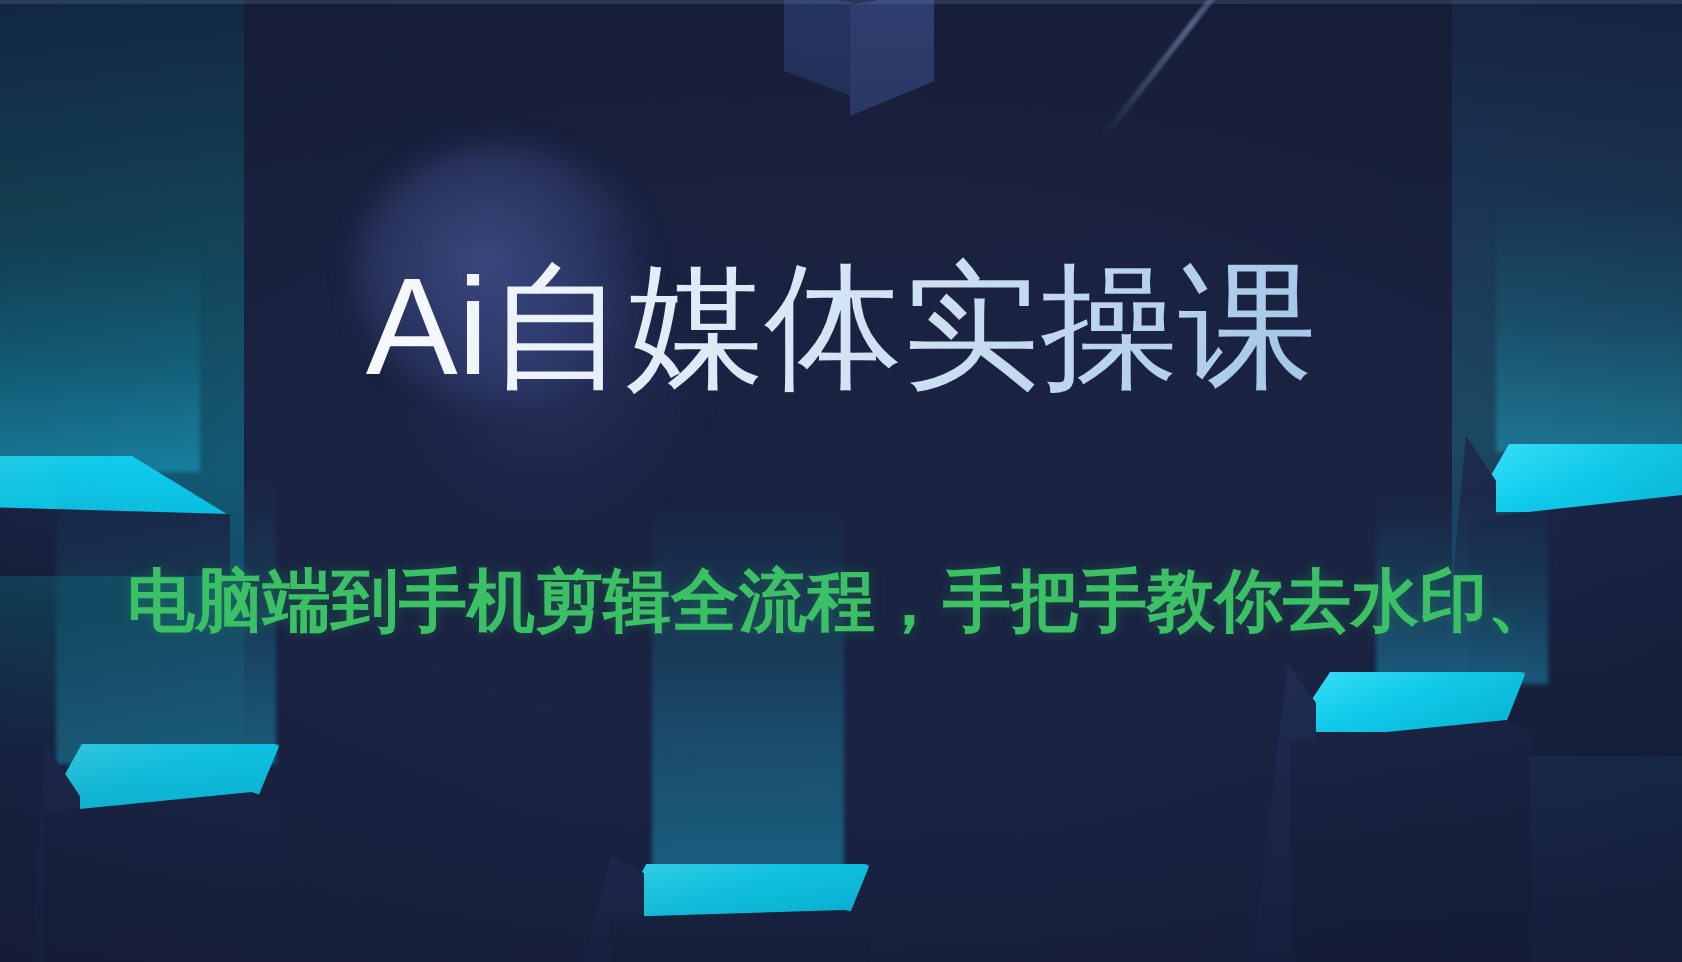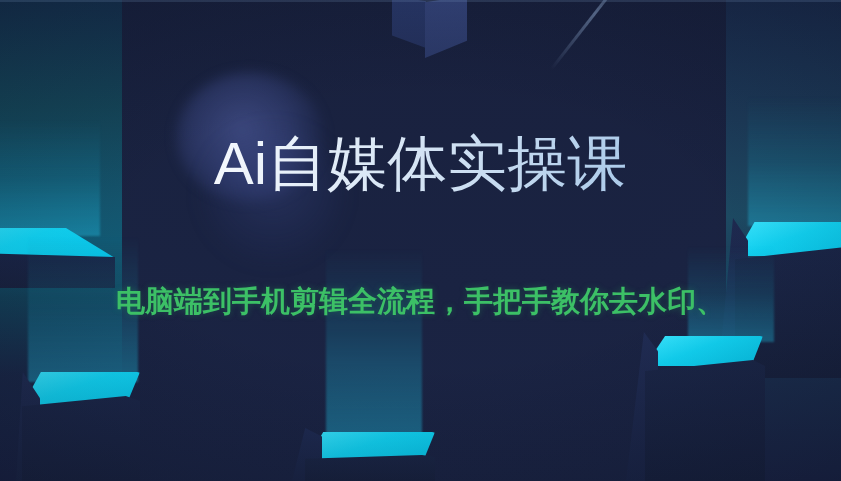--- a/index.html
+++ b/index.html
@@ -101,35 +101,35 @@
   
   .beam {
     position:absolute;
     background:linear-gradient(180deg,rgba(23,120,150,.0) 0%,rgba(26,140,172,.28) 45%,rgba(34,170,205,.55) 100%);
     filter:blur(1px);
   }
   
   .title {
     position:absolute; left:0; top:112px; width:841px;
     text-align:center;
-    font-size:60px;
+    font-size:69px;
     line-height:104px;
     font-weight:400;
     letter-spacing:0px;
     white-space:nowrap;
     background:linear-gradient(100deg,#ffffff 0%,#f4f8fd 26%,#cddff2 55%,#9ec2e6 82%,#8fbbe4 100%);
     -webkit-background-clip:text;
     background-clip:text;
     color:transparent;
     -webkit-text-fill-color:transparent;
   }
   .subtitle {
     position:absolute; left:0; top:283px; width:841px;
     text-align:center;
-    font-size:29px;
+    font-size:34px;
     line-height:36px;
     font-weight:bold;
     color:#3cc066;
     text-shadow:0 0 6px rgba(40,170,90,.35);
   }
   .subtitle div { white-space:nowrap; }
   
   .vignette {
     position:absolute; inset:0;
     background:radial-gradient(ellipse 85% 70% at 50% 48%,rgba(0,0,0,0) 40%,rgba(4,10,24,.30) 100%);

